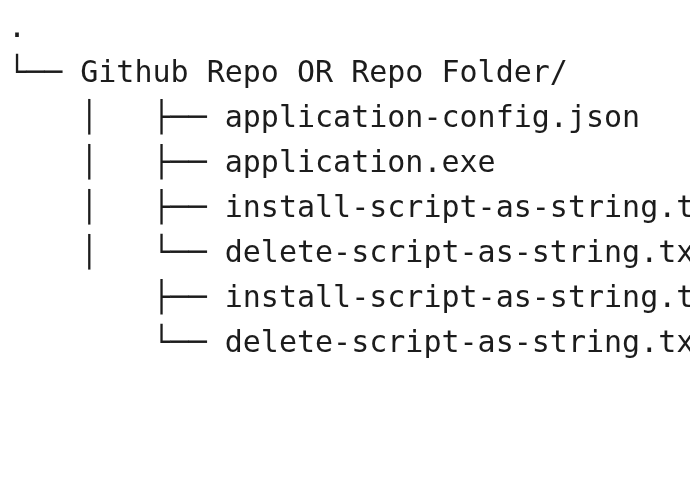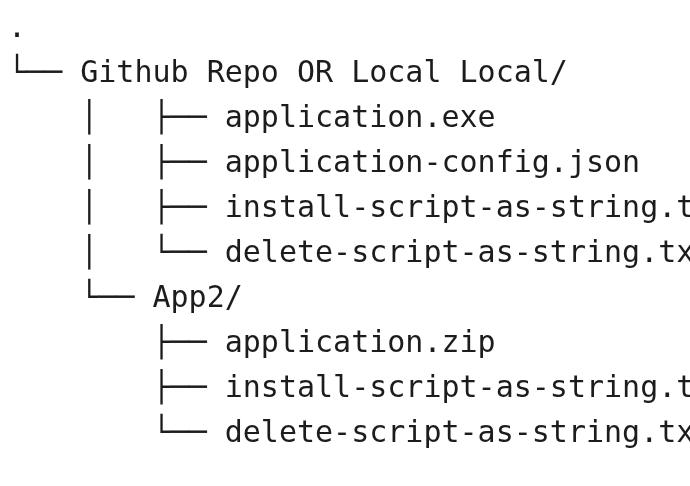--- a/index.html
+++ b/index.html
@@ -40,22 +40,20 @@
     color: #1c1c1c;
     white-space: pre;
   }
 </style>
 </head>
 <body style="background: rgb(255, 255, 255);">
 
 <div id="tree-root" style="background: rgb(255, 255, 255); color: rgb(28, 28, 28);">
 
 <div class="tree-line"><span class="prefix"></span><span class="name">.</span></div>
-    <div class="tree-line"><span class="prefix">└── </span><span class="name">Github Repo OR Local Local/</span></div>
+    <div class="tree-line"><span class="prefix">└── </span><span class="name">Github Repo OR Repo Folder/</span></div>
+    <div class="tree-line"><span class="prefix">    │   ├── </span><span class="name">application-config.json</span></div>
     <div class="tree-line"><span class="prefix">    │   ├── </span><span class="name">application.exe</span></div>
-    <div class="tree-line"><span class="prefix">    │   ├── </span><span class="name">application-config.json</span></div>
     <div class="tree-line"><span class="prefix">    │   ├── </span><span class="name">install-script-as-string.txt</span></div>
     <div class="tree-line"><span class="prefix">    │   └── </span><span class="name">delete-script-as-string.txt</span></div>
-    <div class="tree-line"><span class="prefix">    └── </span><span class="name">App2/</span></div>
-    <div class="tree-line"><span class="prefix">        ├── </span><span class="name">application.zip</span></div>
     <div class="tree-line"><span class="prefix">        ├── </span><span class="name">install-script-as-string.txt</span></div>
     <div class="tree-line"><span class="prefix">        └── </span><span class="name">delete-script-as-string.txt</span></div>
   </div>
 
 </body></html>

